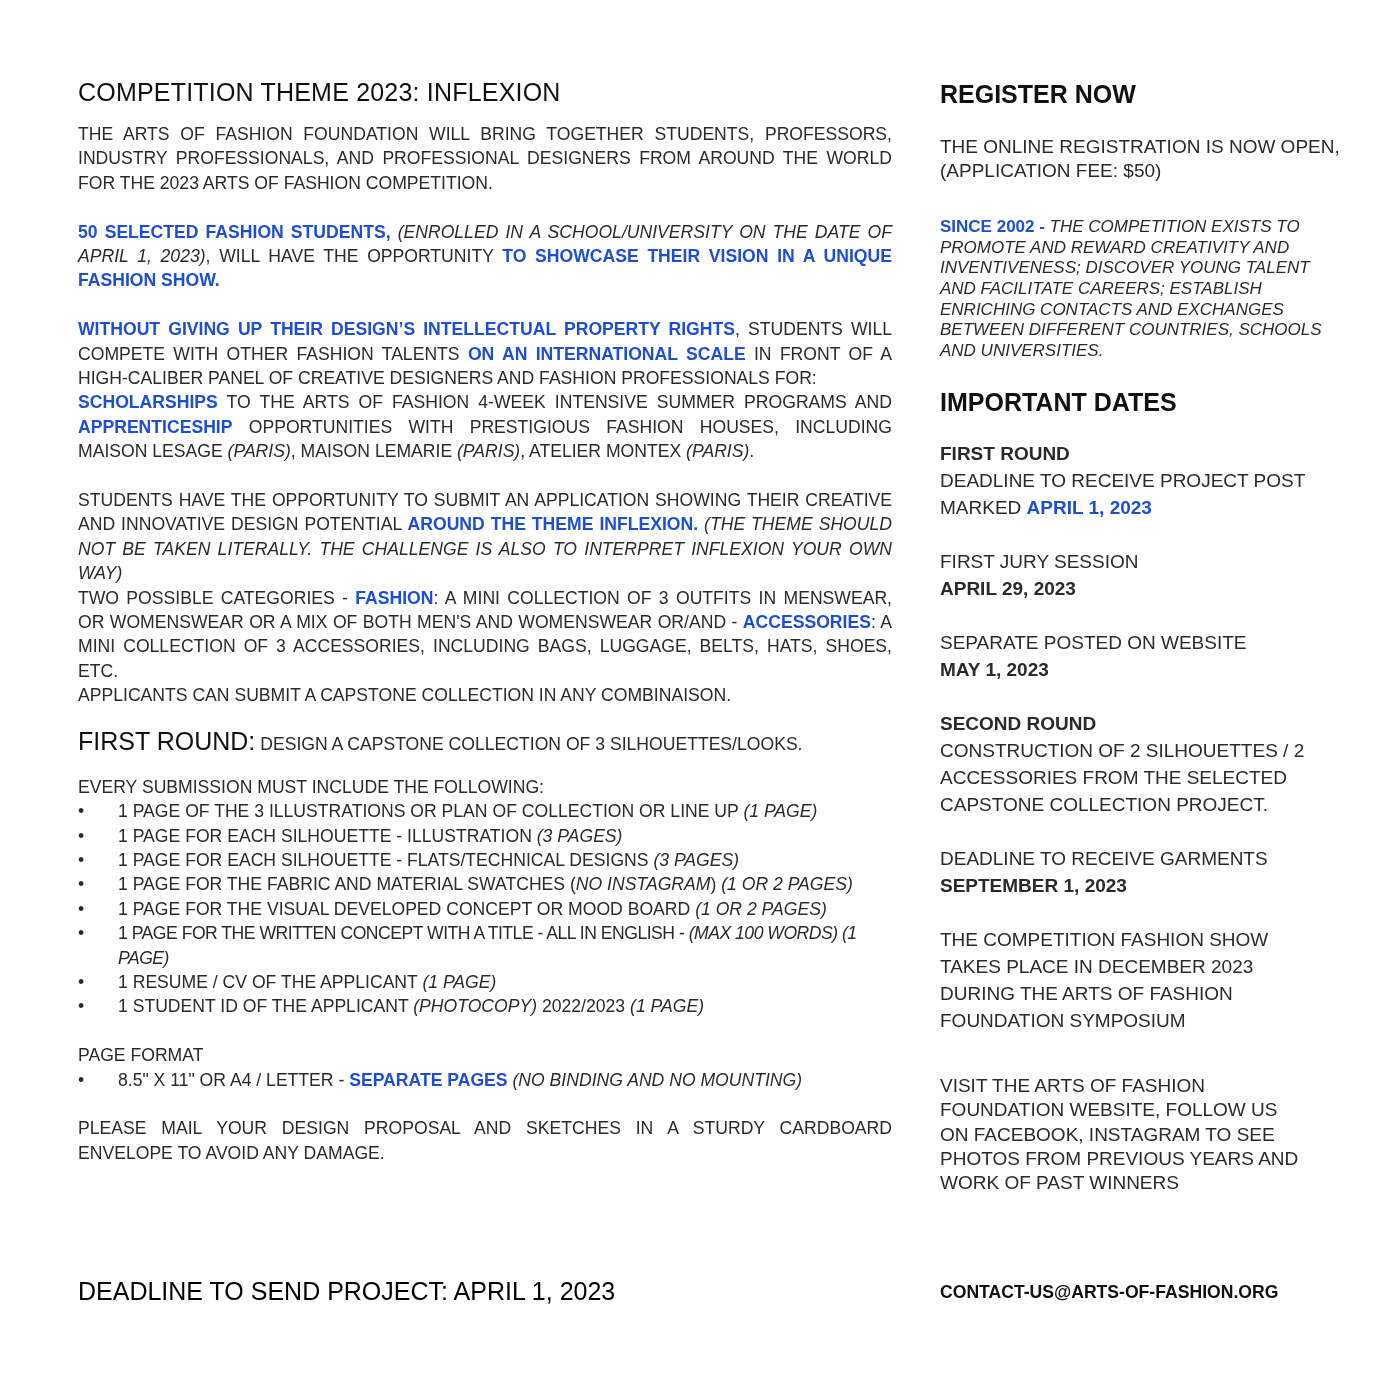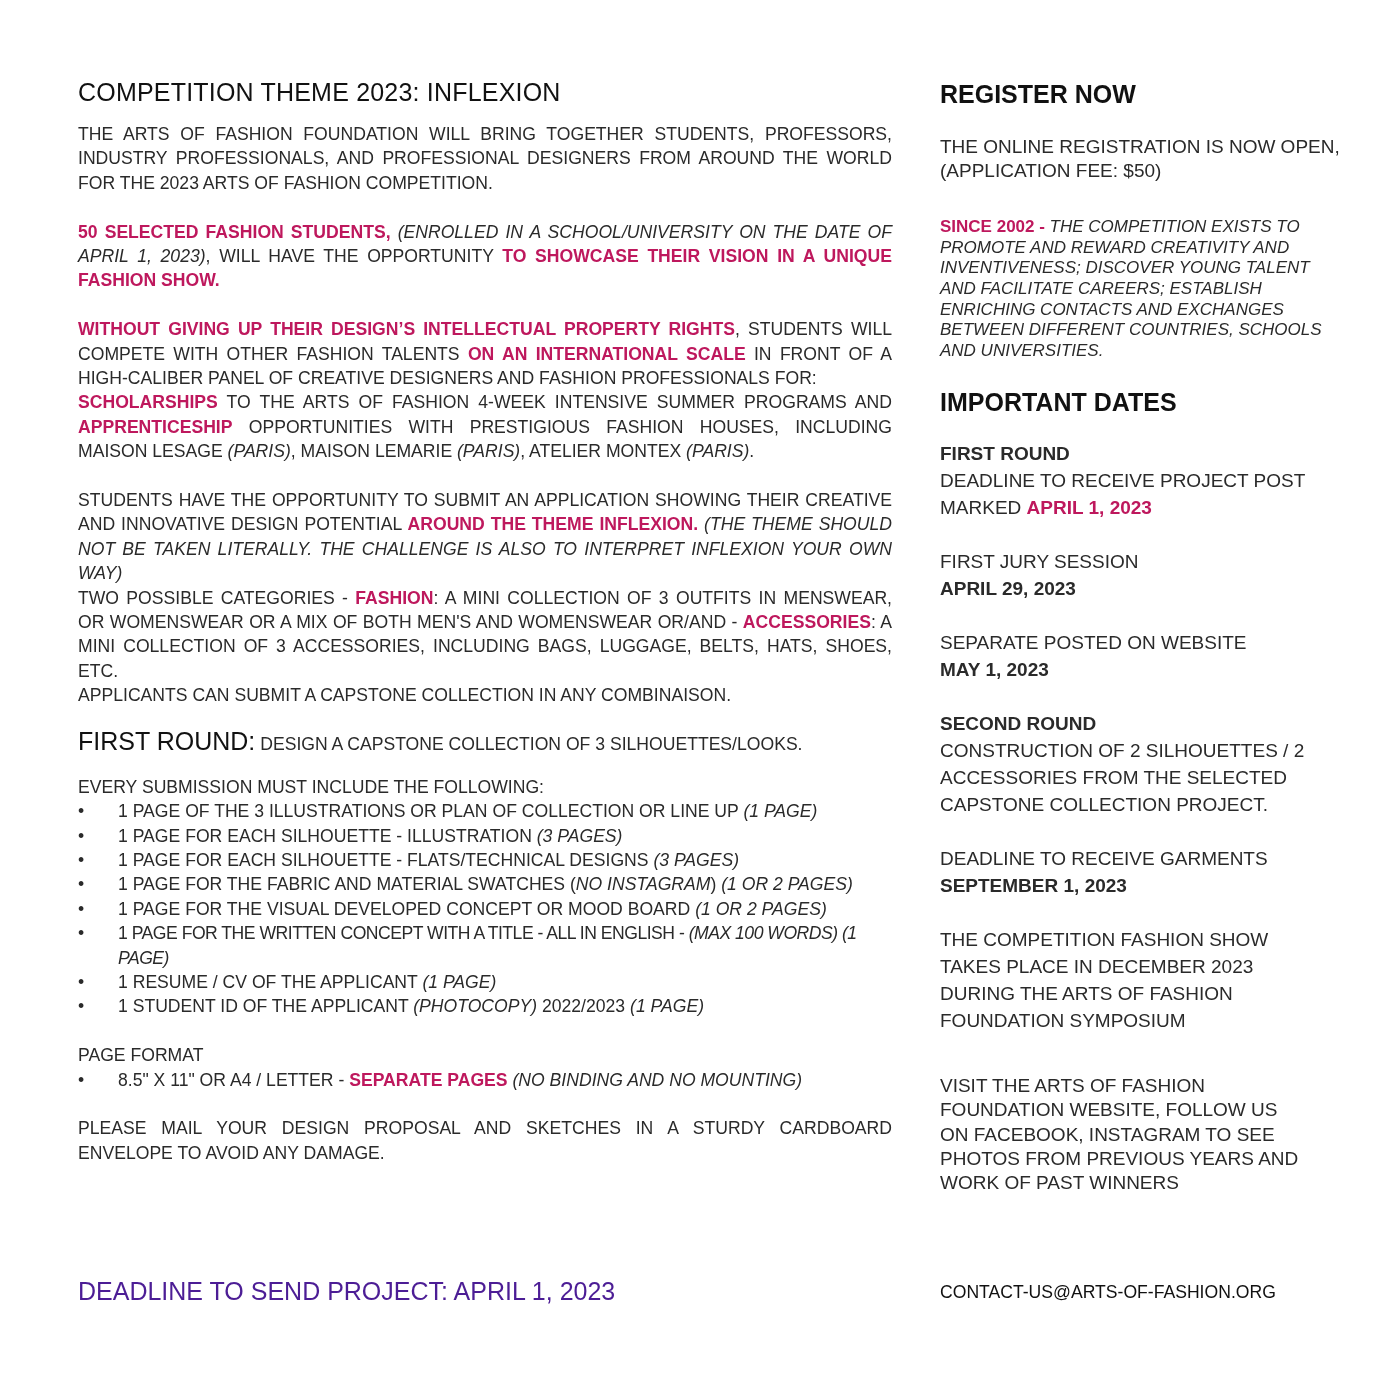--- a/index.html
+++ b/index.html
@@ -37,21 +37,21 @@
     }
     .p {
       font-size: 17.6px;
       line-height: 24.4px;
       text-align: justify;
       margin: 0;
       color: #2a2a2a;
       font-weight: normal;
     }
     .p.gap { margin-top: 24.4px; }
-    b, .b { font-weight: bold; color: #be185d; }
+    b, .b { font-weight: bold; color: #1d4ed8; }
     i, .i { font-style: italic; }
     .fr {
       margin-top: 18px;
       font-size: 17.6px;
       line-height: 30px;
       color: #2a2a2a;
     }
     .fr .fr-head { font-size: 25px; color: #111; }
     ul.bul {
       list-style: none;
@@ -71,21 +71,21 @@
       left: 0;
       top: 0;
     }
     ul.bul.fmt li { text-align: left; }
     .deadline {
       position: absolute;
       left: 78px;
       top: 1275px;
       font-size: 25px;
       line-height: 32px;
-      color: #4c1d95;
+      color: #000000;
       text-align: right;
     }
     .rh {
       font-size: 25px;
       line-height: 32px;
       color: #111;
       margin: 0;
     }
     .rp {
       font-size: 19px;
@@ -94,21 +94,21 @@
       margin: 0;
     }
     .rp.small { font-size: 17px; line-height: 20.7px; }
     .rp.tall { line-height: 27px; }
     .contact {
       position: absolute;
       left: 940px;
       top: 1280px;
       font-size: 17.6px;
       line-height: 24px;
-      font-weight: normal;
+      font-weight: bold;
       color: #111;
     }
   </style>
 </head>
 <body>
 
 <div class="left">
   <h1 class="h1">COMPETITION THEME 2023: INFLEXION</h1>
 
   <p class="p">THE ARTS OF FASHION FOUNDATION WILL BRING TOGETHER STUDENTS, PROFESSORS, INDUSTRY PROFESSIONALS, AND PROFESSIONAL DESIGNERS FROM AROUND THE WORLD FOR THE 2023 ARTS OF FASHION COMPETITION.</p>

